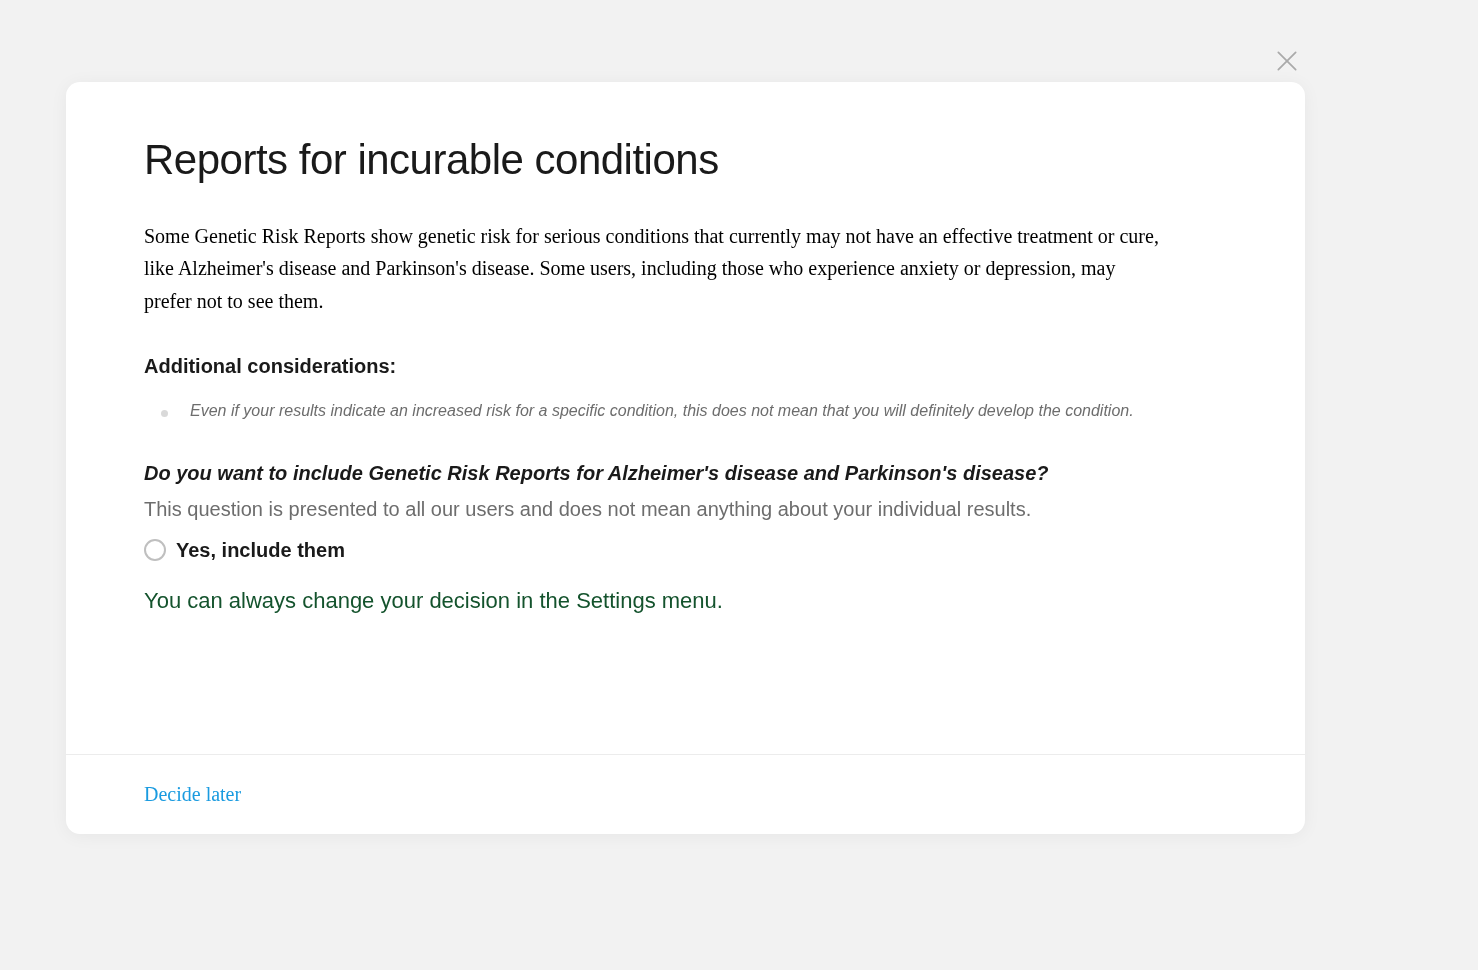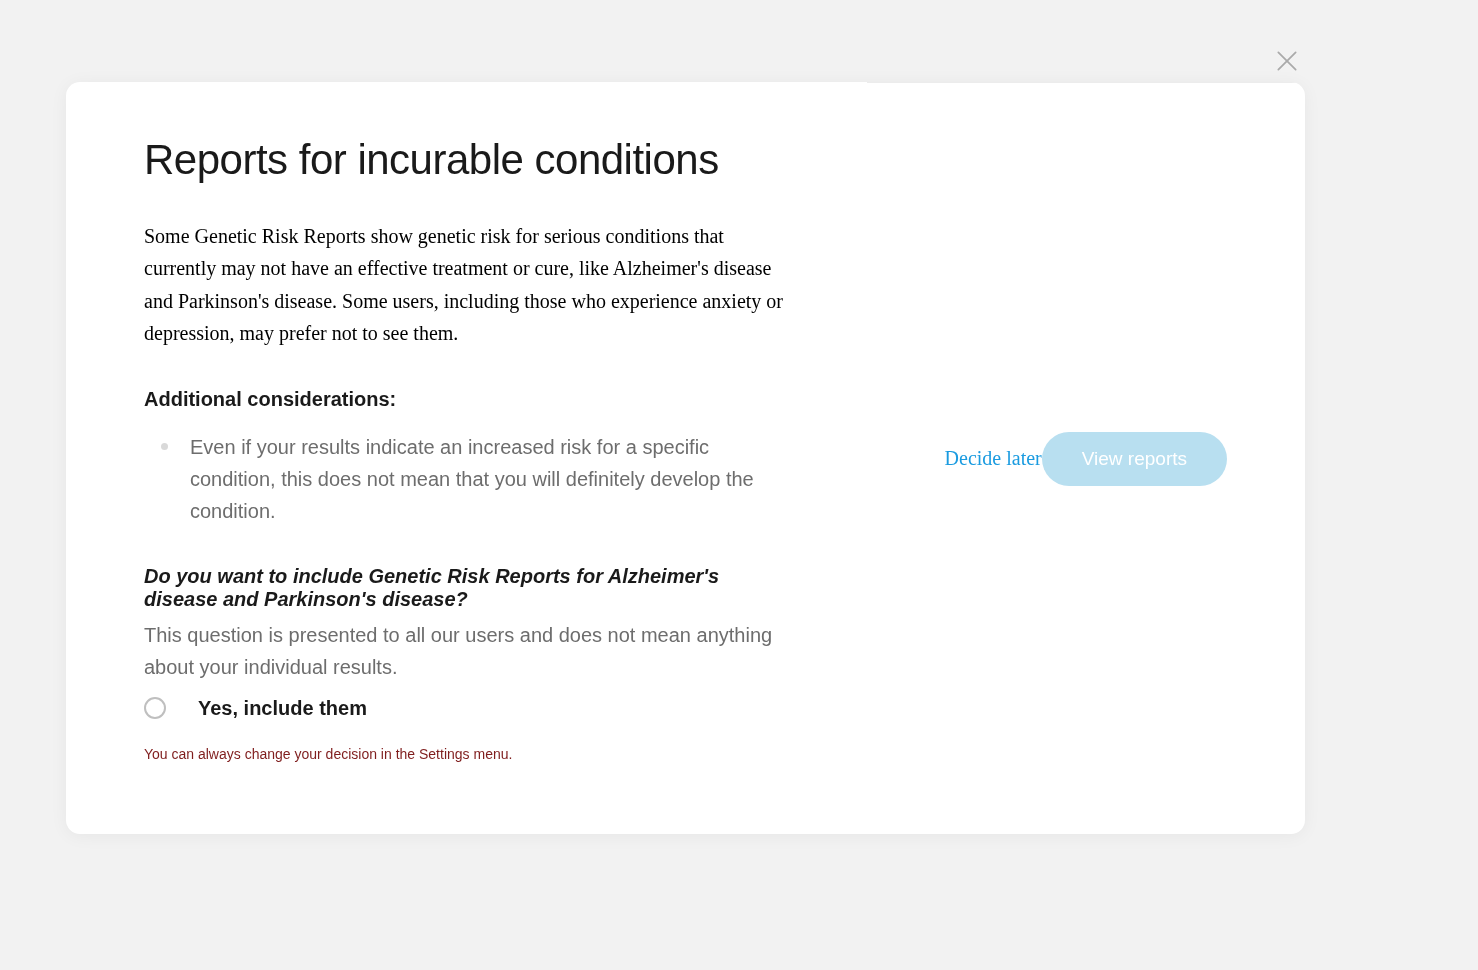--- a/index.html
+++ b/index.html
@@ -33,21 +33,21 @@
     .modal {
       position: absolute;
       top: 82px;
       left: 66px;
       right: 173px;
       bottom: 136px;
       background: #fff;
       border-radius: 14px;
       box-shadow: 0 2px 18px rgba(0,0,0,0.05);
       display: flex;
-      flex-direction: row;
+      flex-direction: column;
       overflow: hidden;
     }
     .modal-body {
       padding: 54px 78px 40px 78px;
       flex: 1;
     }
     .title {
       font-size: 42px;
       font-weight: 400;
       letter-spacing: -0.5px;
@@ -69,25 +69,26 @@
       margin-bottom: 20px;
     }
     ul.bullets {
       list-style: none;
       padding: 0;
       margin: 0 0 38px 0;
     }
     ul.bullets li {
       position: relative;
       padding-left: 46px;
-      font-size: 20px;
+      font-size: 16px;
       line-height: 1.6;
       color: #6d6d6d;
       margin-bottom: 20px;
       max-width: 1040px;
+      font-style: italic;
     }
     ul.bullets li::before {
       content: "";
       position: absolute;
       left: 17px;
       top: 12px;
       width: 7px;
       height: 7px;
       border-radius: 50%;
       background: #d9d9d9;
@@ -106,38 +107,38 @@
       margin-bottom: 14px;
     }
     .options {
       display: flex;
       gap: 86px;
       margin-bottom: 26px;
     }
     .option {
       display: flex;
       align-items: center;
-      gap: 32px;
+      gap: 10px;
       cursor: pointer;
     }
     .radio {
       width: 22px;
       height: 22px;
       border: 2px solid #bfbfbf;
       border-radius: 50%;
       flex-shrink: 0;
     }
     .option-label {
       font-size: 20px;
       font-weight: 700;
       color: #1a1a1a;
     }
     .change-note {
-      font-size: 14px;
-      color: #7f1d1d;
+      font-size: 22px;
+      color: #14532d;
     }
     .modal-footer {
       border-top: 1px solid #ececec;
       padding: 28px 78px;
       display: flex;
       align-items: center;
       justify-content: space-between;
     }
     .decide-later {
       font-size: 20px;
@@ -184,15 +185,14 @@
     <div class="options">
       <div class="option">
         <span class="radio"></span>
         <span class="option-label">Yes, include them</span>
       </div>
     </div>
     <div class="change-note">You can always change your decision in the Settings menu.</div>
   </div>
   <div class="modal-footer">
     <button class="decide-later">Decide later</button>
-    <button class="view-reports">View reports</button>
   </div>
 </div>
 
 </body></html>

